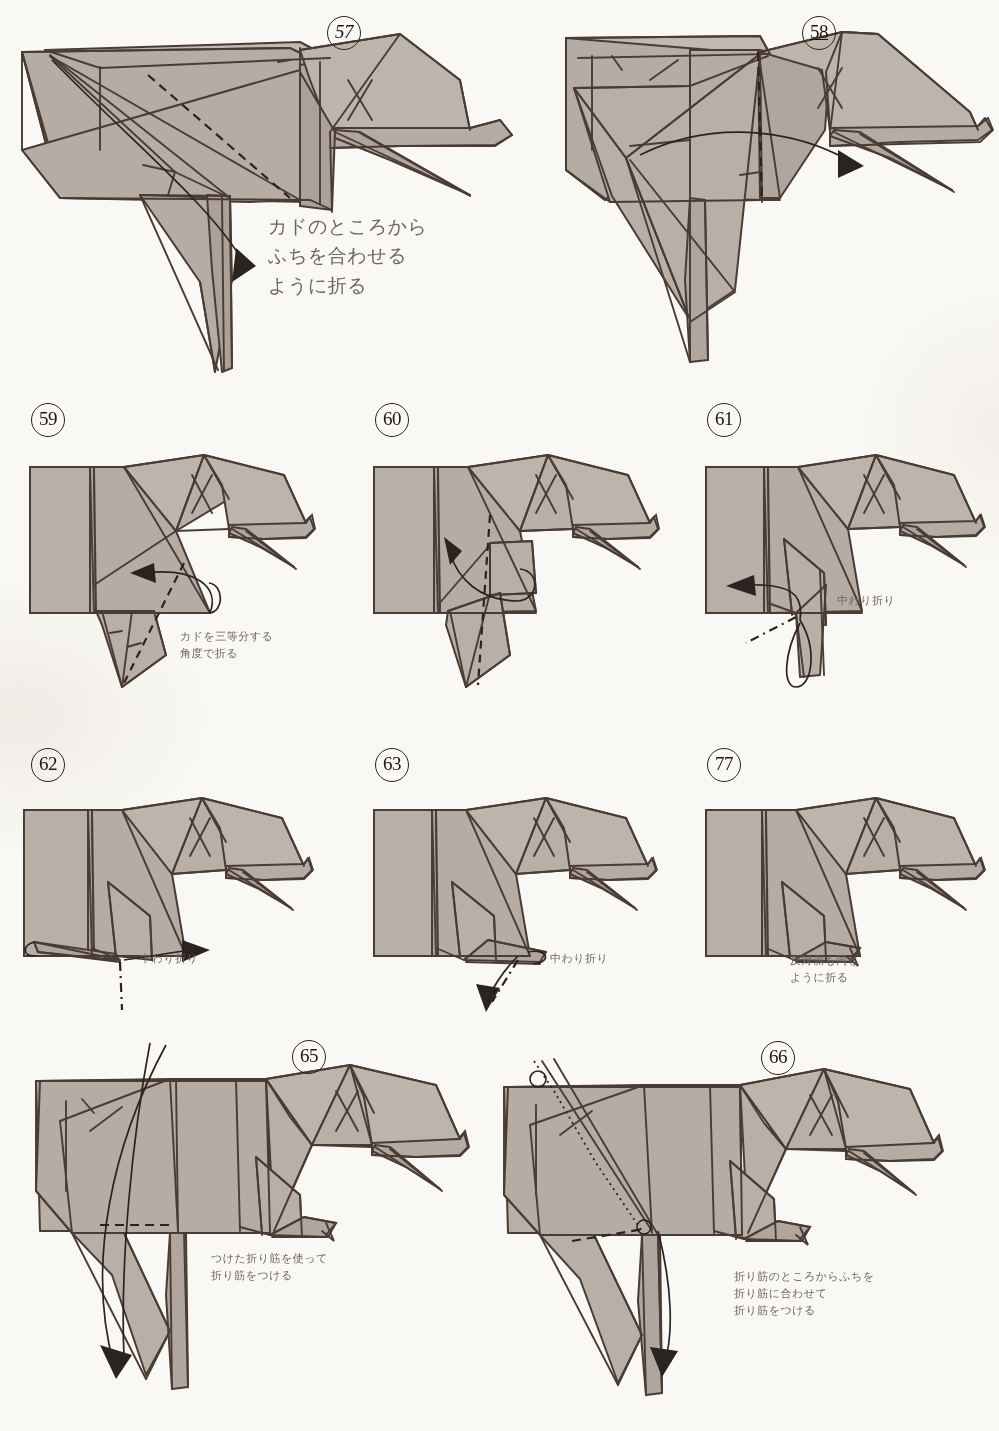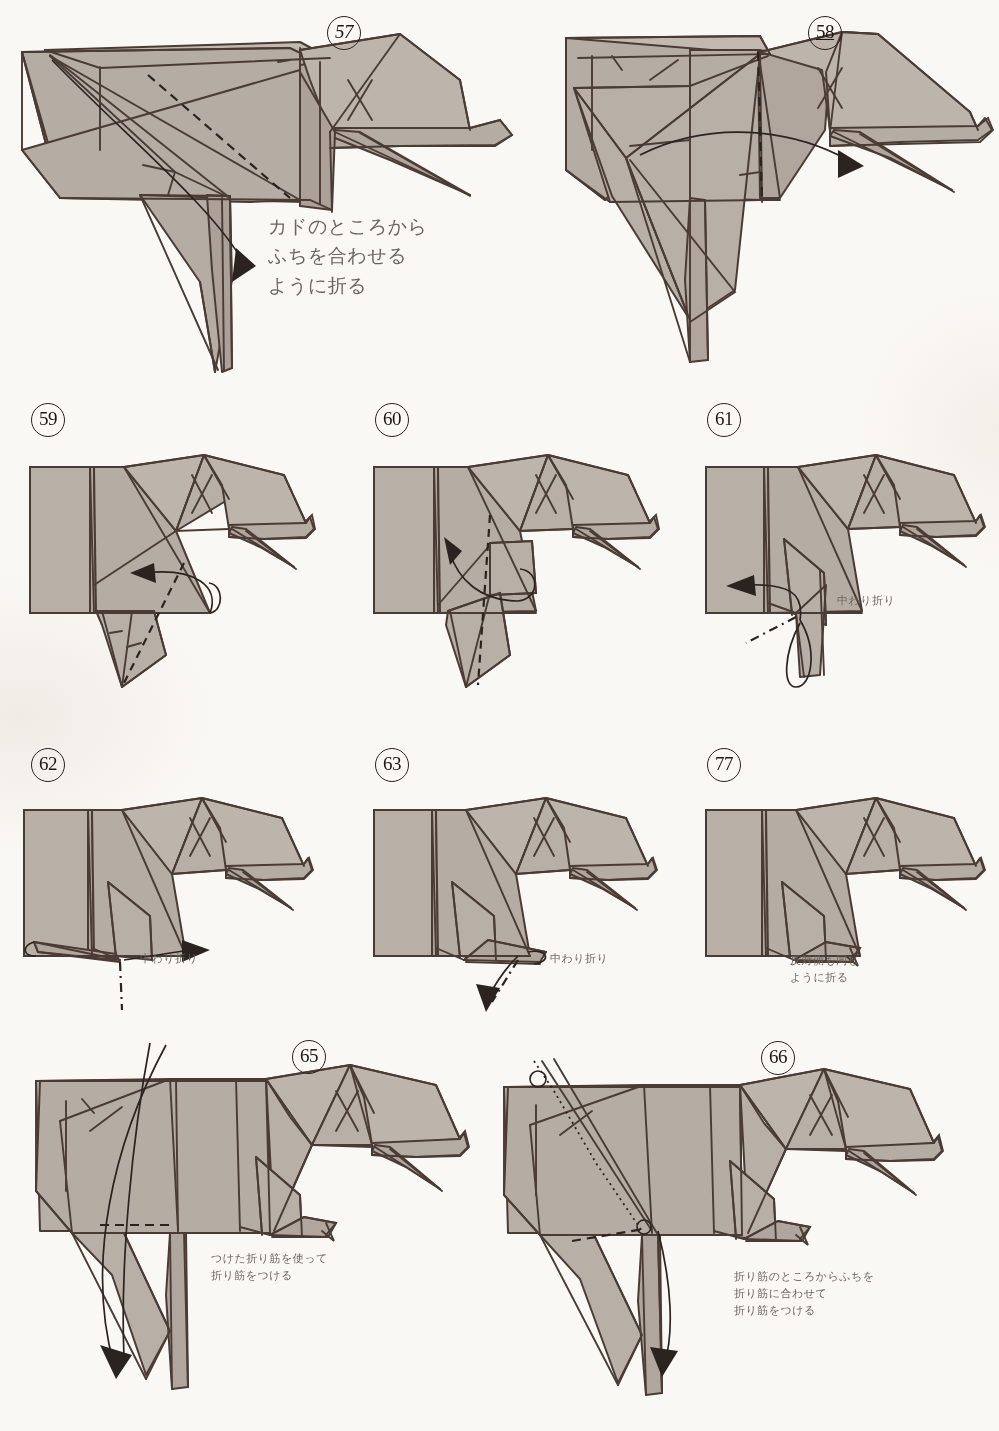--- a/index.html
+++ b/index.html
@@ -143,21 +143,21 @@
         <path d="M210,155 L230,152 L232,172"></path>
       </g>
       <g stroke="#2b2320" fill="none" stroke-width="2.2" stroke-dasharray="9 6">
         <path d="M228,32 L232,182"></path>
       </g>
       <g>
         <path d="M110,135 C180,100 260,108 318,140" stroke="#2b2320" stroke-width="1.7" fill="none"></path>
         <polygon points="308,130 334,146 308,158" fill="#2b2320"></polygon>
       </g>
     </svg>
-    <div class="num" style="left:278px;top:-4px;text-decoration:underline;">58</div>
+    <div class="num" style="left:272px;top:-4px;text-decoration:underline;">58</div>
   </div>
 
   <div class="step" style="left:24px;top:425px;">
     <svg width="320" height="265" viewBox="0 0 320 265">
       <g fill="#b5aca4" stroke="#4a3c35" stroke-width="2" stroke-linejoin="round">
         <polygon points="6,42 66,42 72,188 6,188" fill="#b8afa7"></polygon>
         <polygon points="66,42 70,42 72,188 66,188" fill="#aea59d"></polygon>
         <polygon points="70,42 100,42 152,106 186,188 72,188" fill="#b5aca4"></polygon>
         <polygon points="100,42 180,30 152,106" fill="#bdb4ac"></polygon>
         <polygon points="180,30 205,74 152,106" fill="#b8afa7"></polygon>
@@ -190,20 +190,22 @@
         <path d="M160,138 L98,262"></path>
       </g>
       <g>
         <path d="M186,188 C196,162 172,142 120,148" stroke="#2b2320" stroke-width="1.7" fill="none"></path>
         <polygon points="130,138 106,148 132,158" fill="#2b2320"></polygon>
         <path d="M186,188 C200,186 200,160 185,158" stroke="#2b2320" stroke-width="1.7" fill="none"></path>
       </g>
     </svg>
     <div class="num" style="left:7px;top:-22px;">59</div>
   </div>
+  <div class="cap sm" style="left:180px;top:628px;">カドを三等分する
+角度で折る</div>
 
   <div class="step" style="left:368px;top:425px;">
     <svg width="320" height="265" viewBox="0 0 320 265">
       <g fill="#b5aca4" stroke="#4a3c35" stroke-width="2" stroke-linejoin="round">
         <polygon points="6,42 66,42 70,188 6,188" fill="#b8afa7"></polygon>
         <polygon points="66,42 70,42 72,188 66,188" fill="#aea59d"></polygon>
         <polygon points="70,42 100,42 152,106 168,186 72,188" fill="#b5aca4"></polygon>
         <polygon points="100,42 180,30 152,106" fill="#bdb4ac"></polygon>
         <polygon points="152,106 180,30 205,74 205,104" fill="#b8afa7"></polygon>
         <polygon points="180,30 260,50 282,98 205,104 198,60" fill="#bdb4ac"></polygon>

